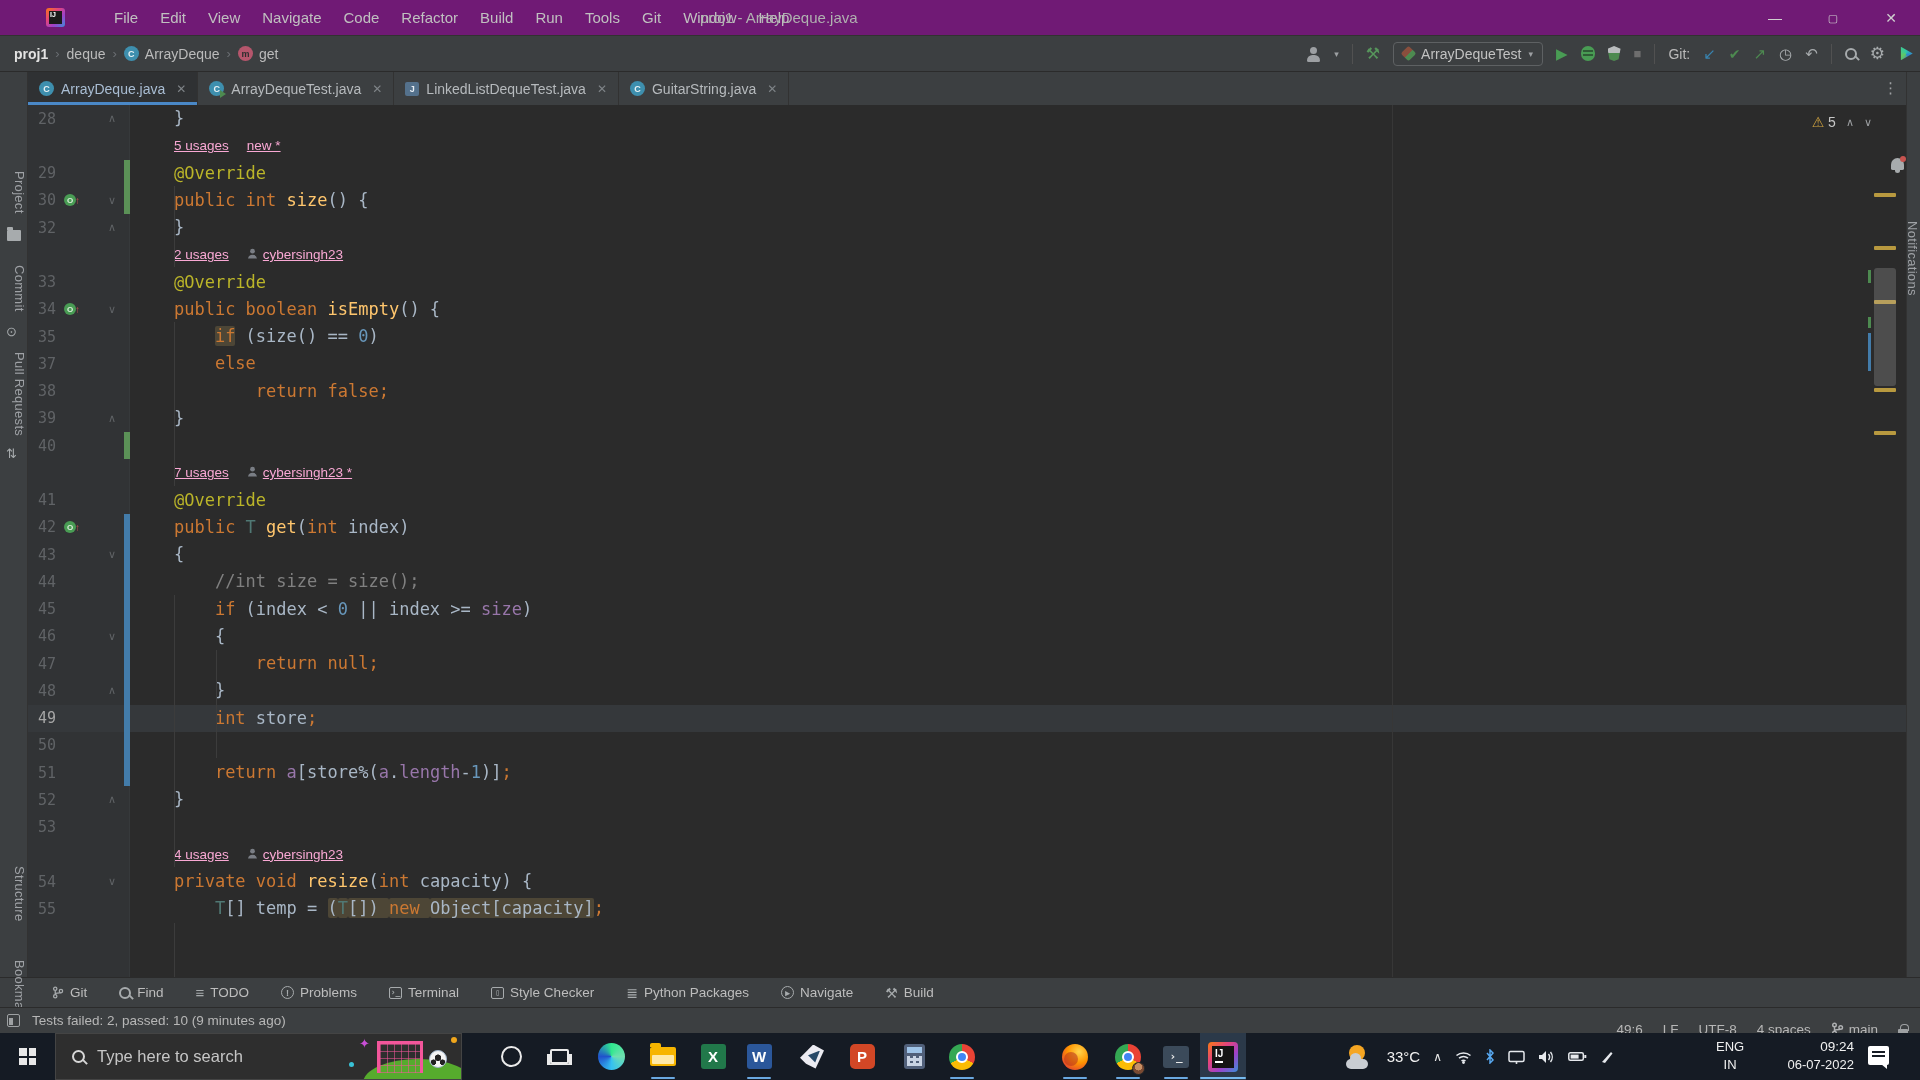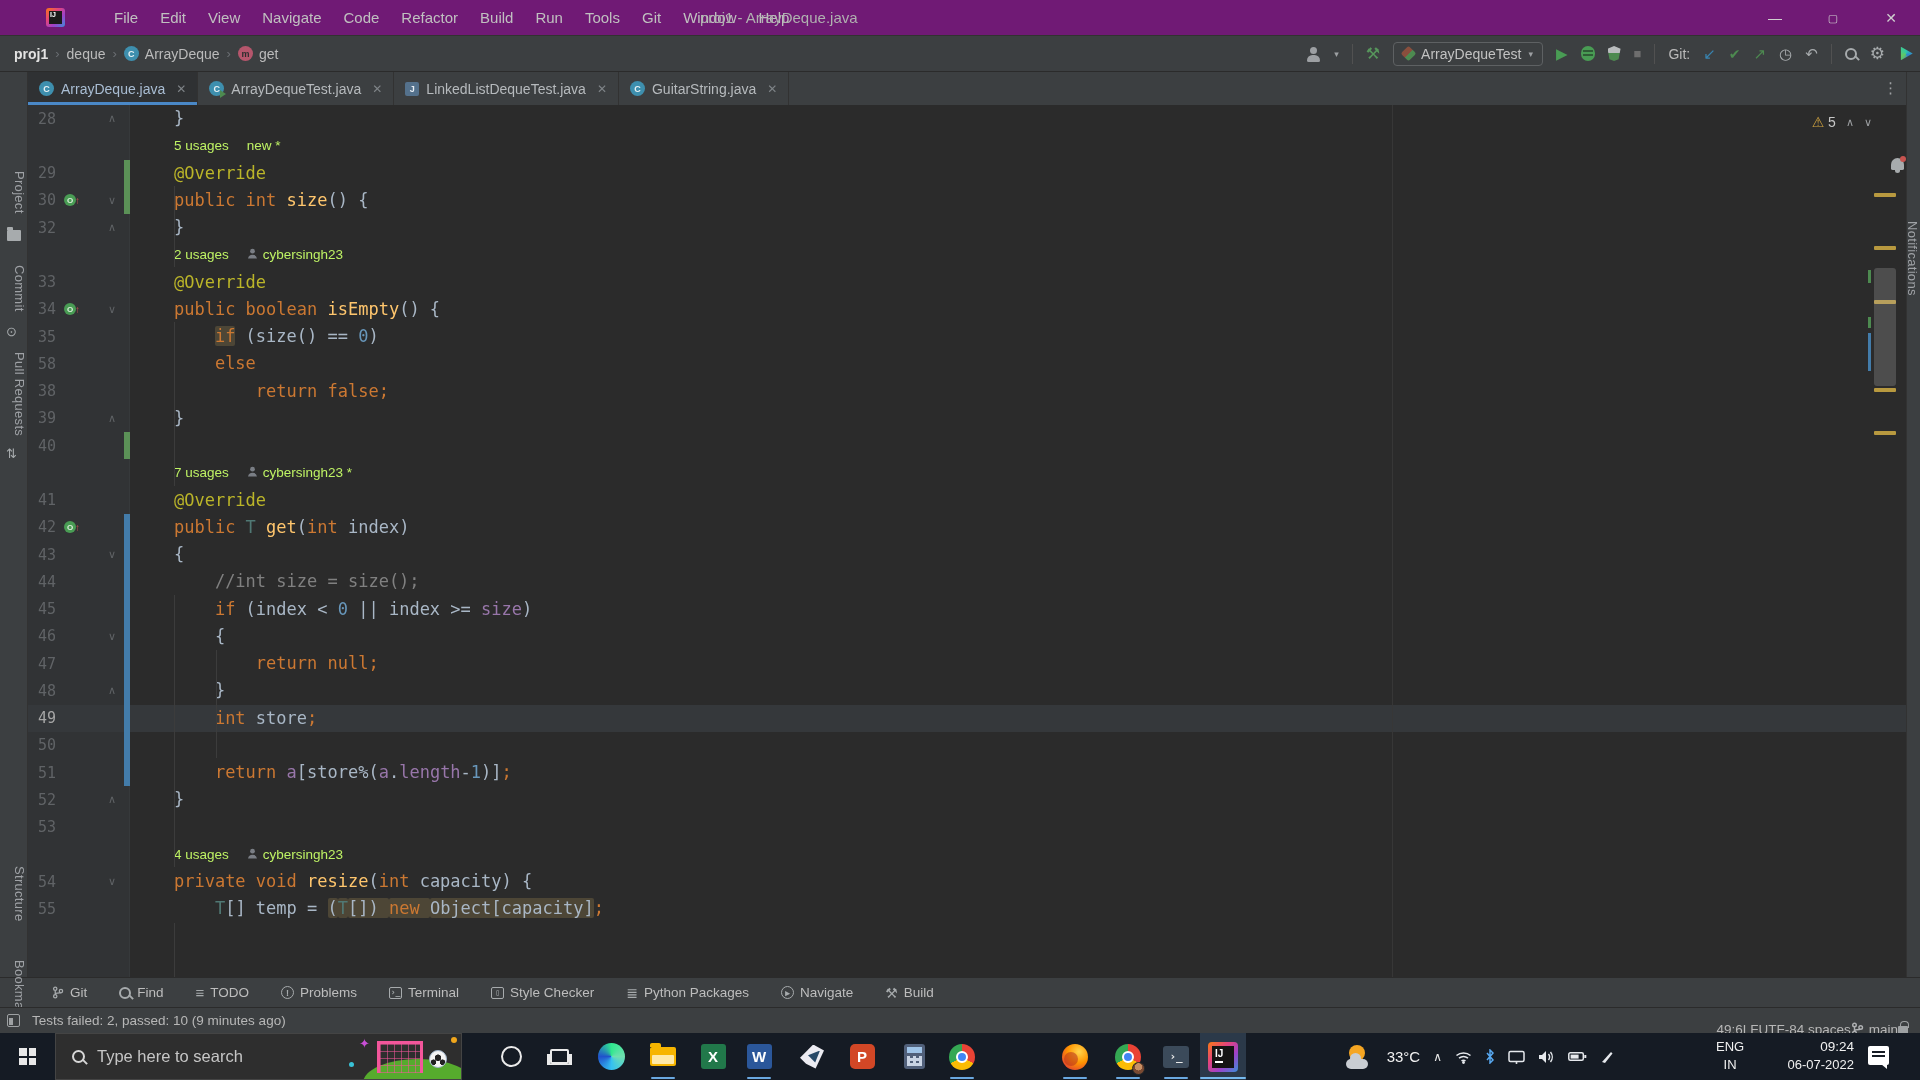--- a/index.html
+++ b/index.html
@@ -78,21 +78,21 @@
   .ln{width:32px;text-align:right;padding-right:4px;font:15px "DejaVu Sans Mono",monospace;color:#606366;flex:none;}
   .cur .ln{color:#a6a6a6;}
   .ovr{width:24px;flex:none;display:flex;align-items:center;justify-content:center;gap:0;}
   .oc{width:12px;height:12px;border-radius:50%;background:#499C54;color:#dcecdc;font:bold 8px "Liberation Sans",sans-serif;display:grid;place-items:center;}
   .oa{color:#c75450;font-size:10px;margin-left:-1px;}
   .fold{width:40px;flex:none;text-align:right;padding-right:8px;color:#606366;font-size:11px;}
   .bar{width:6px;align-self:stretch;flex:none;}
   .bar.g{background:#5b9157;}
   .bar.b{background:#437caa;}
   pre.code{margin:0;padding-left:3px;font:17px/27.25px "DejaVu Sans Mono",monospace;white-space:pre;color:#a9b7c6;}
-  pre.inlay{font:13.5px "Liberation Sans",sans-serif;color:#bef264;padding-left:44px;display:flex;align-items:flex-start;}
+  pre.inlay{font:13.5px "Liberation Sans",sans-serif;color:#f9a8d4;padding-left:44px;display:flex;align-items:flex-start;text-decoration:underline;}
   .author{margin-left:18px;display:inline-flex;align-items:center;gap:5px;}
   .p{color:#a9b7c6}.k{color:#cc7832}.a{color:#bbb529}.d{color:#ffc66d}
   .f{color:#9876aa}.n{color:#6897bb}.c{color:#808080}.t{color:#507874}
   .hl{background:#4d4636;border-radius:2px;}
   .guide{position:absolute;width:1px;background:#3c3c3c;}
   .margin-guide{position:absolute;width:1px;background:#373737;top:0;bottom:0;left:1364px;}
   .warnbox{position:absolute;right:34px;top:9px;display:flex;align-items:center;gap:10px;font-size:14px;color:#c7c7c7;}
   .warn-ic{color:#d6a740;font-size:14px;}
   .chev{color:#9da0a3;font-size:11px;}
   .mark{position:absolute;}
@@ -101,21 +101,21 @@
   .m-b{left:1840px;width:3px;background:#437caa;}
   .thumb{position:absolute;left:1846px;width:22px;background:rgba(180,180,180,.25);border-radius:3px;}
   .toolbuttons{height:30px;background:#3c3f41;border-top:1px solid #2b2b2b;display:flex;align-items:center;gap:8px;padding-left:40px;}
   .tbtn{display:flex;align-items:center;gap:6px;font-size:13.5px;color:#bdbdbd;padding:0 12px;height:100%;}
   .bi{color:#a7abad;font-size:13px;display:inline-flex;align-items:center;}
   .bi-box{width:13px;height:12px;border:1.5px solid #a7abad;border-radius:2px;display:inline-grid;place-items:center;font:bold 8px "DejaVu Sans Mono",monospace;color:#a7abad;}
   .bi-circ{width:13px;height:13px;border:1.5px solid #a7abad;border-radius:50%;display:inline-grid;place-items:center;font:bold 9px "Liberation Sans",sans-serif;color:#a7abad;}
   .statusbar{height:26px;background:#3c3f41;border-top:1px solid #2b2b2b;display:flex;align-items:center;font-size:13.5px;color:#b7b7b7;position:relative;}
   .sb-ic{width:13px;height:13px;border:1.5px solid #9ea1a3;border-radius:2px;margin:0 12px 0 7px;position:relative;}
   .sb-ic::before{content:"";position:absolute;left:1px;bottom:1px;width:4px;height:7px;background:#9ea1a3;}
-  .sb-right{position:absolute;right:12px;display:flex;align-items:flex-start;margin-top:17px;}
+  .sb-right{position:absolute;right:12px;display:flex;align-items:flex-end;gap:20px;margin-top:17px;}
   .lock{width:10px;height:8px;background:#9ea1a3;border-radius:1px;position:relative;margin-top:4px;}
   .lock::before{content:"";position:absolute;left:1.5px;top:-5px;width:7px;height:6px;border:1.5px solid #9ea1a3;border-bottom:none;border-radius:4px 4px 0 0;}
   .taskbar{height:47px;background:#151b24;position:relative;}
   .start{position:absolute;left:0;top:0;width:55px;height:47px;display:grid;place-items:center;}
   .start-ic{width:17px;height:17px;background:
      linear-gradient(#151b24,#151b24) 50% 0/2px 100% no-repeat,
      linear-gradient(#151b24,#151b24) 0 50%/100% 2px no-repeat,#e8e8e8;}
   .searchbox{position:absolute;left:55px;top:0;width:407px;height:47px;background:#2e2e2e;border:1px solid #444;display:flex;align-items:center;overflow:hidden;}
   .sb-mag{width:13px;height:13px;border:2px solid #d7d7d7;border-radius:50%;position:relative;margin:0 12px 0 16px;flex:none;}
   .sb-mag::after{content:"";position:absolute;width:6px;height:2px;background:#d7d7d7;transform:rotate(45deg);right:-5px;bottom:-2px;}
@@ -359,21 +359,21 @@
             <pre class="code"><span class="p">    </span><span class="k">public boolean </span><span class="d">isEmpty</span><span class="p">() {</span></pre>
           </div>
           <div class="row">
             <span class="ln">35</span>
             <span class="ovr"></span>
             <span class="fold"></span>
             <span class="bar"></span>
             <pre class="code"><span class="p">        </span><span class="k hl">if</span><span class="p"> (size() == </span><span class="n">0</span><span class="p">)</span></pre>
           </div>
           <div class="row">
-            <span class="ln">58</span>
+            <span class="ln">37</span>
             <span class="ovr"></span>
             <span class="fold"></span>
             <span class="bar"></span>
             <pre class="code"><span class="p">        </span><span class="k">else</span></pre>
           </div>
           <div class="row">
             <span class="ln">38</span>
             <span class="ovr"></span>
             <span class="fold"></span>
             <span class="bar"></span>

